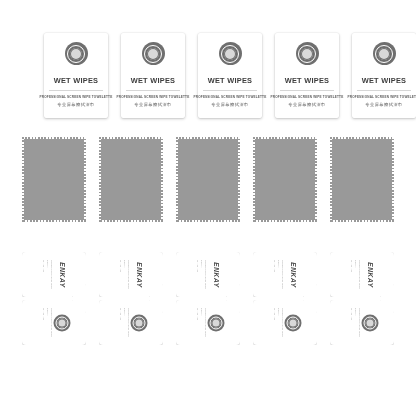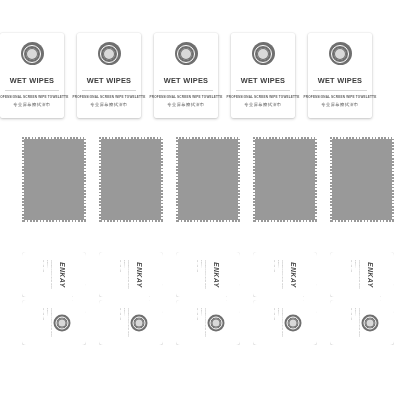--- a/index.html
+++ b/index.html
@@ -9,21 +9,21 @@
     background:#ffffff;
     font-family:"Liberation Sans", sans-serif;
     overflow:hidden;
     position:relative;
   }
   #sheet{position:relative;width:416px;height:416px;}
 
   
   .row1{
     position:absolute; left:0; top:33px; width:416px; height:86px;
-    display:flex; justify-content:flex-start; gap:13px;
+    display:flex; justify-content:flex-end; gap:13px;
   }
   .sachet{
     width:64px;height:85px;background:#fff;
     border-radius:2px;
     box-shadow:0 1px 3px rgba(0,0,0,0.22), 0 0 0 0.5px rgba(0,0,0,0.05);
     display:flex;flex-direction:column;align-items:center;
     padding-top:9px;box-sizing:border-box;
   }
   .seal{
     width:23px;height:23px;border-radius:50%;

